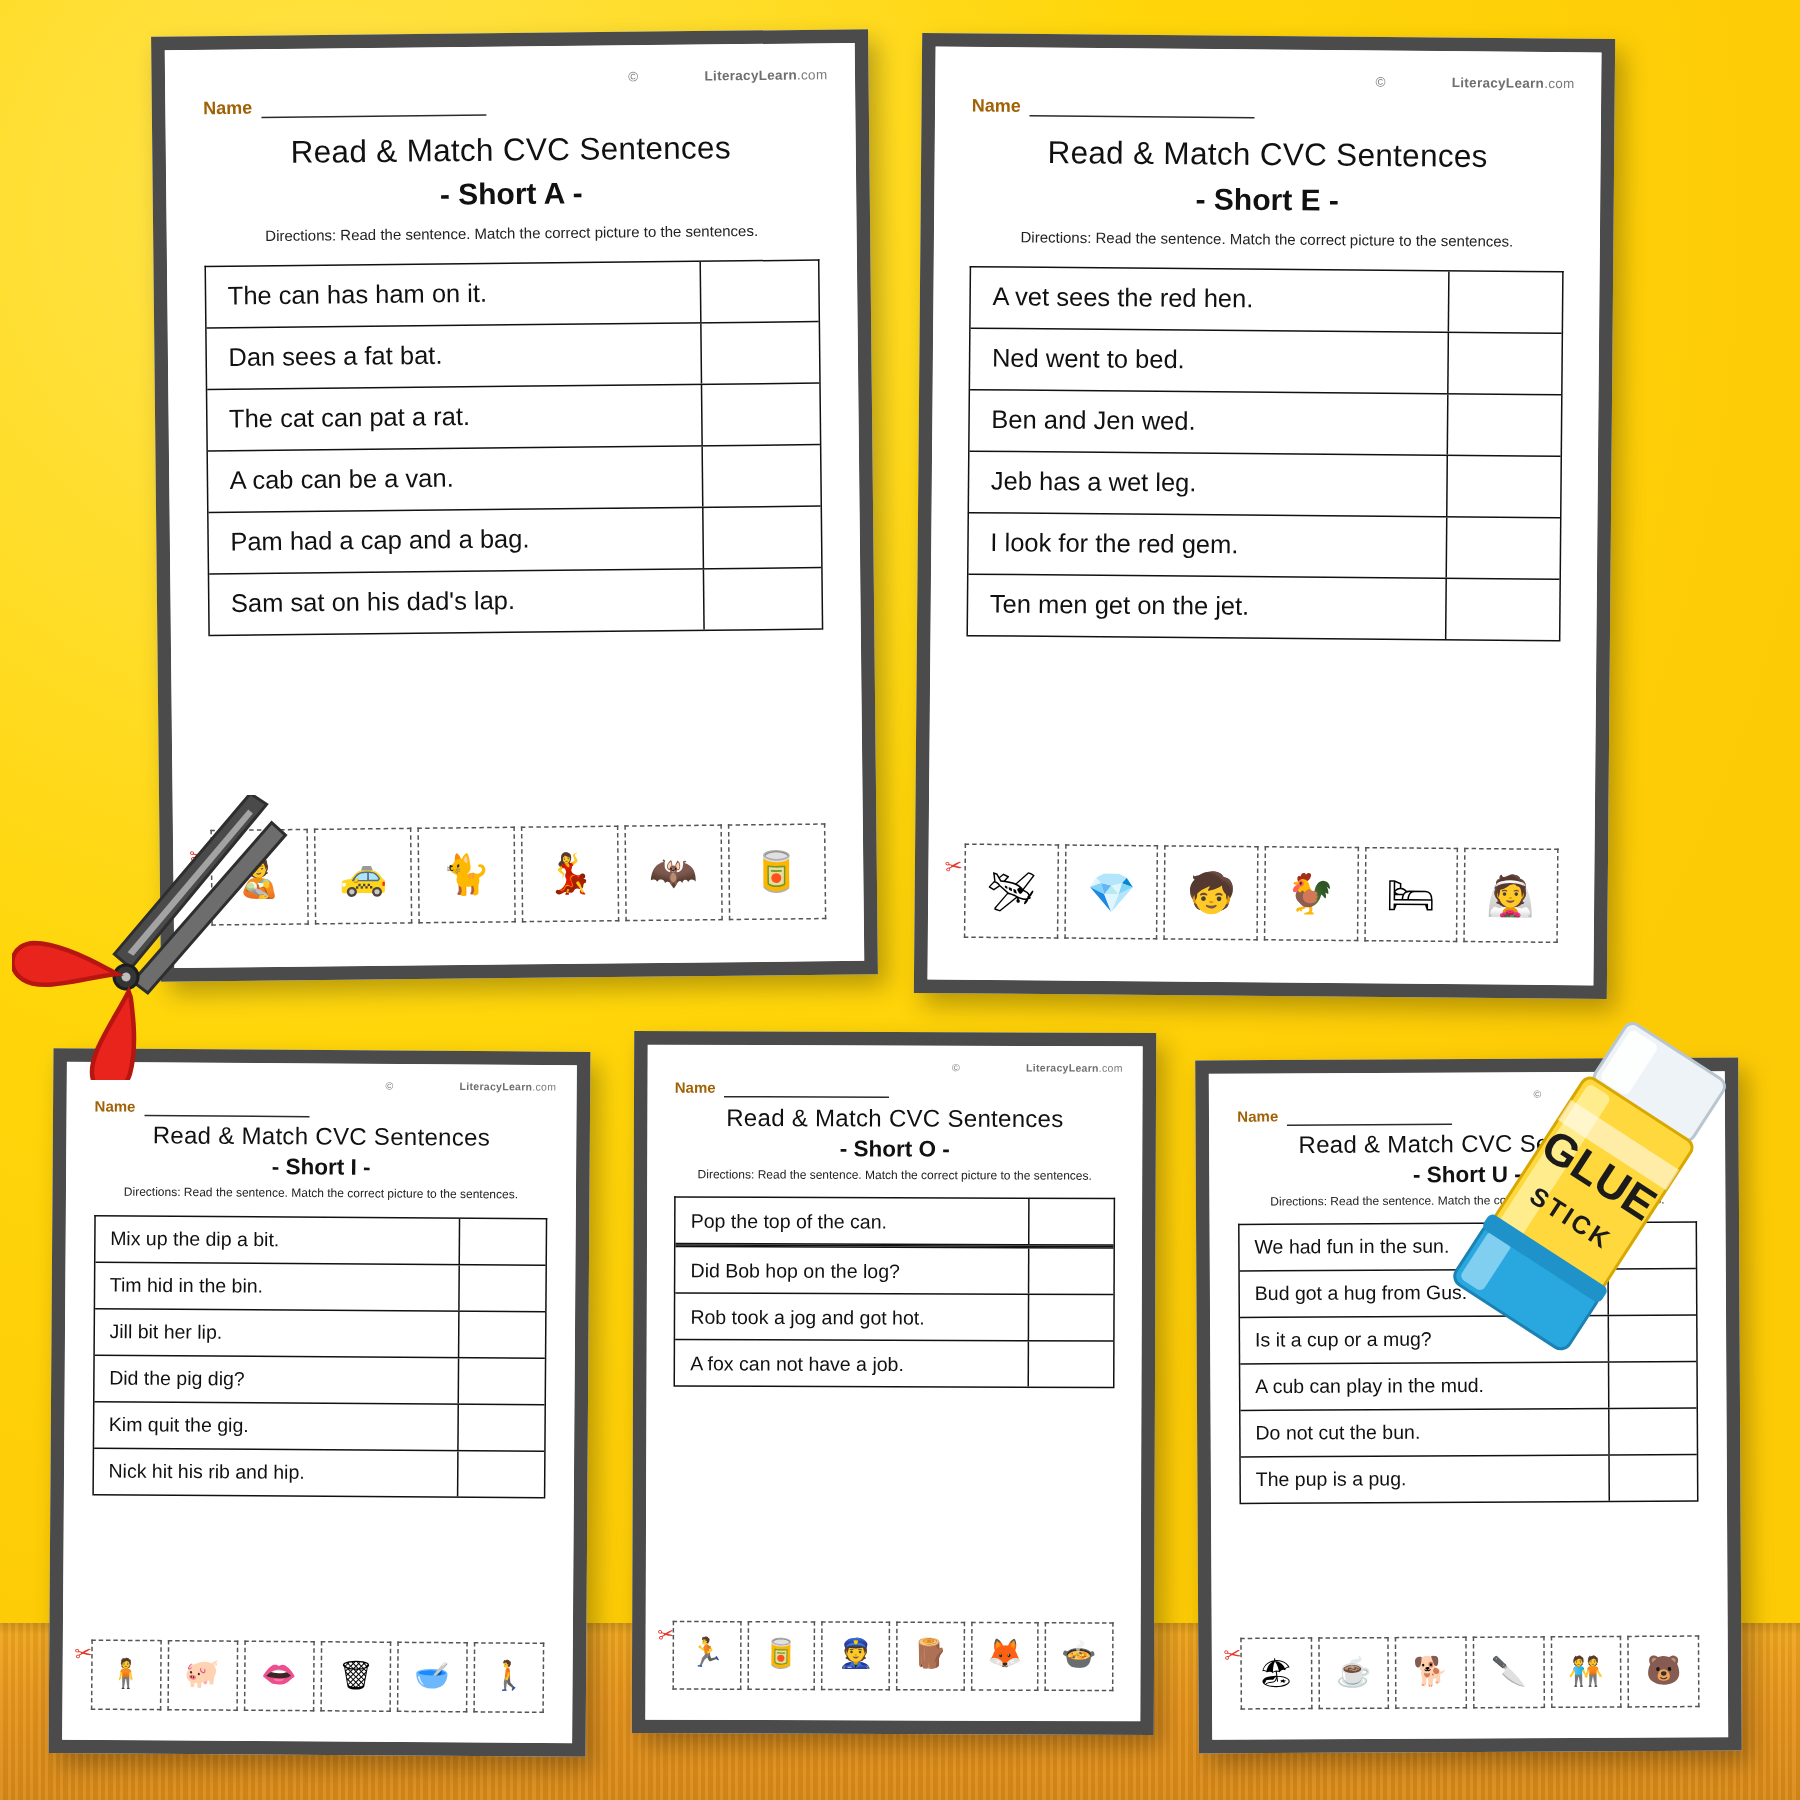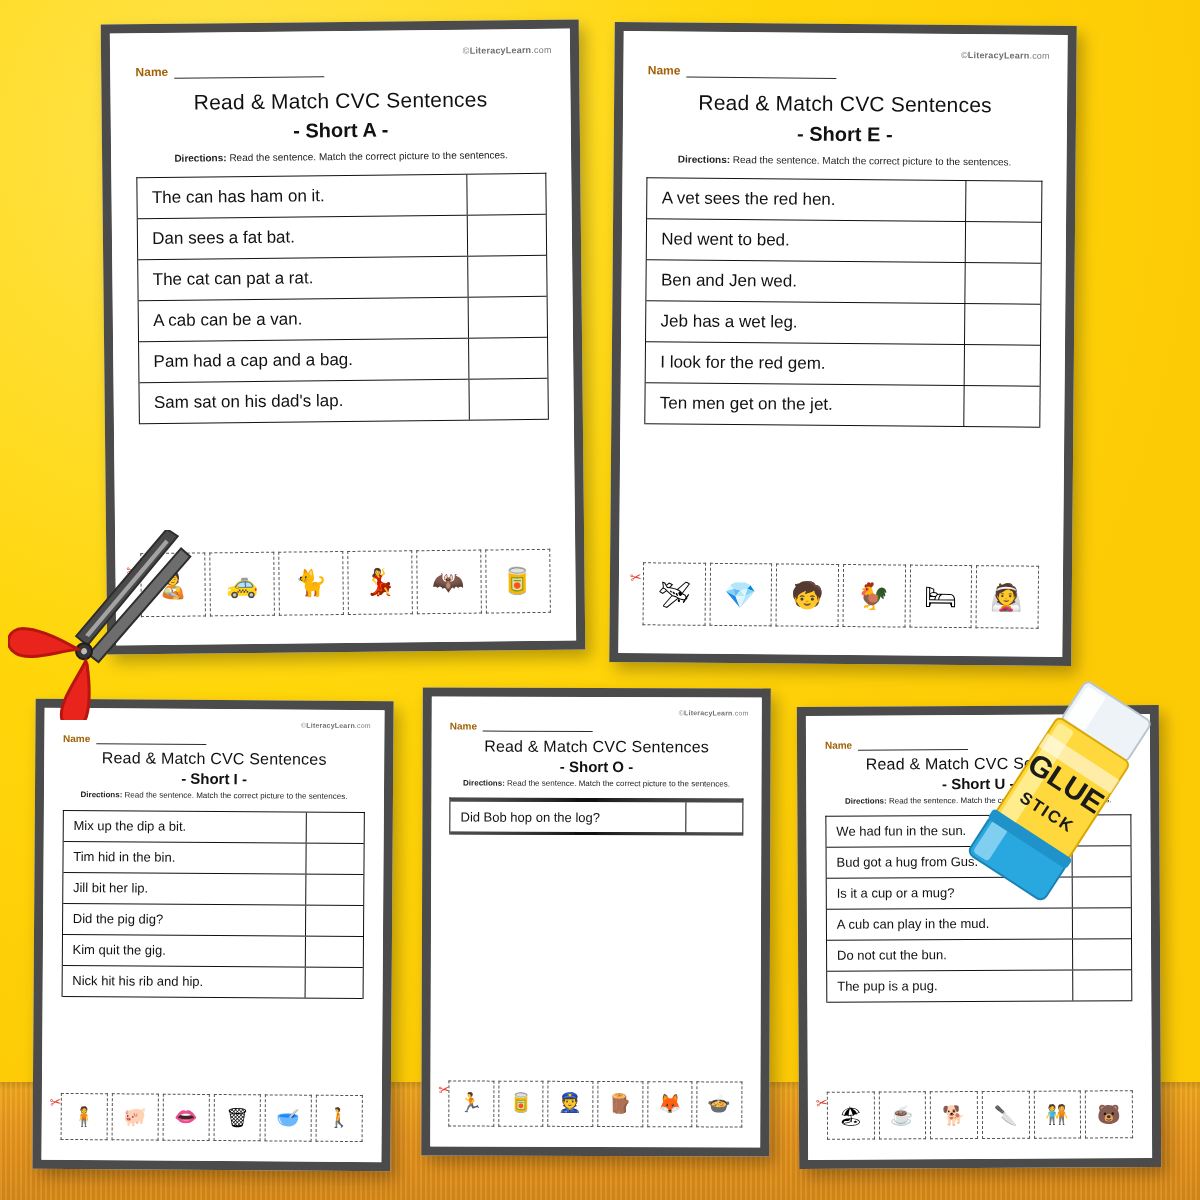--- a/index.html
+++ b/index.html
@@ -62,20 +62,21 @@
     top: 2.6%;
     right: 4%;
     font-size: 9px;
     color: #7b7b7b;
     letter-spacing: .2px;
     white-space: nowrap;
   }
   .credit .lc {
     font-weight: bold;
     color: #6f6f6f;
+    margin-left: 44px;
   }
   .nameline {
     position: absolute;
     left: 5.5%;
     top: 5.2%;
     display: flex;
     align-items: flex-end;
     gap: 6px;
   }
   .nameline .lbl {
@@ -107,21 +108,21 @@
     color: #111;
   }
   .directions {
     position: absolute;
     left: 0; right: 0;
     top: 19.6%;
     text-align: center;
     font-size: 10px;
     color: #222;
   }
-  .directions b { font-weight: bold; }
+  .directions b { font-weight: normal; }
 
   .table {
     position: absolute;
     left: 5.5%;
     right: 5.5%;
     top: 23.5%;
     border: 1.6px solid #111;
     border-bottom: none;
     box-sizing: border-box;
   }
@@ -385,36 +386,39 @@
         <span class="lbl">Name</span>
         <span class="rule"></span>
       </div>
       <div class="title">Read &amp; Match CVC Sentences</div>
       <div class="subtitle">- Short O -</div>
       <div class="directions">
         <b>Directions:</b><span> Read the sentence. Match the correct picture to the sentences.</span>
       </div>
       <div class="table">
         <div class="row">
+          <div class="sent">Pop the top of the can.</div>
           <div class="box"></div>
         </div>
         <div class="row">
           <div class="box"></div>
         </div>
         <div class="row">
           <div class="box"></div>
         </div>
         <div class="row">
           <div class="sent">Did Bob hop on the log?</div>
           <div class="box"></div>
         </div>
         <div class="row">
-          <div class="box"></div>
-        </div>
-        <div class="row">
+          <div class="sent">Rob took a jog and got hot.</div>
+          <div class="box"></div>
+        </div>
+        <div class="row">
+          <div class="sent">A fox can not have a job.</div>
           <div class="box"></div>
         </div>
       </div>
       <div class="scissor-mark">✂</div>
       <div class="cutstrip">
         <div class="cell">🏃</div>
         <div class="cell">🥫</div>
         <div class="cell">👮</div>
         <div class="cell">🪵</div>
         <div class="cell">🦊</div>

